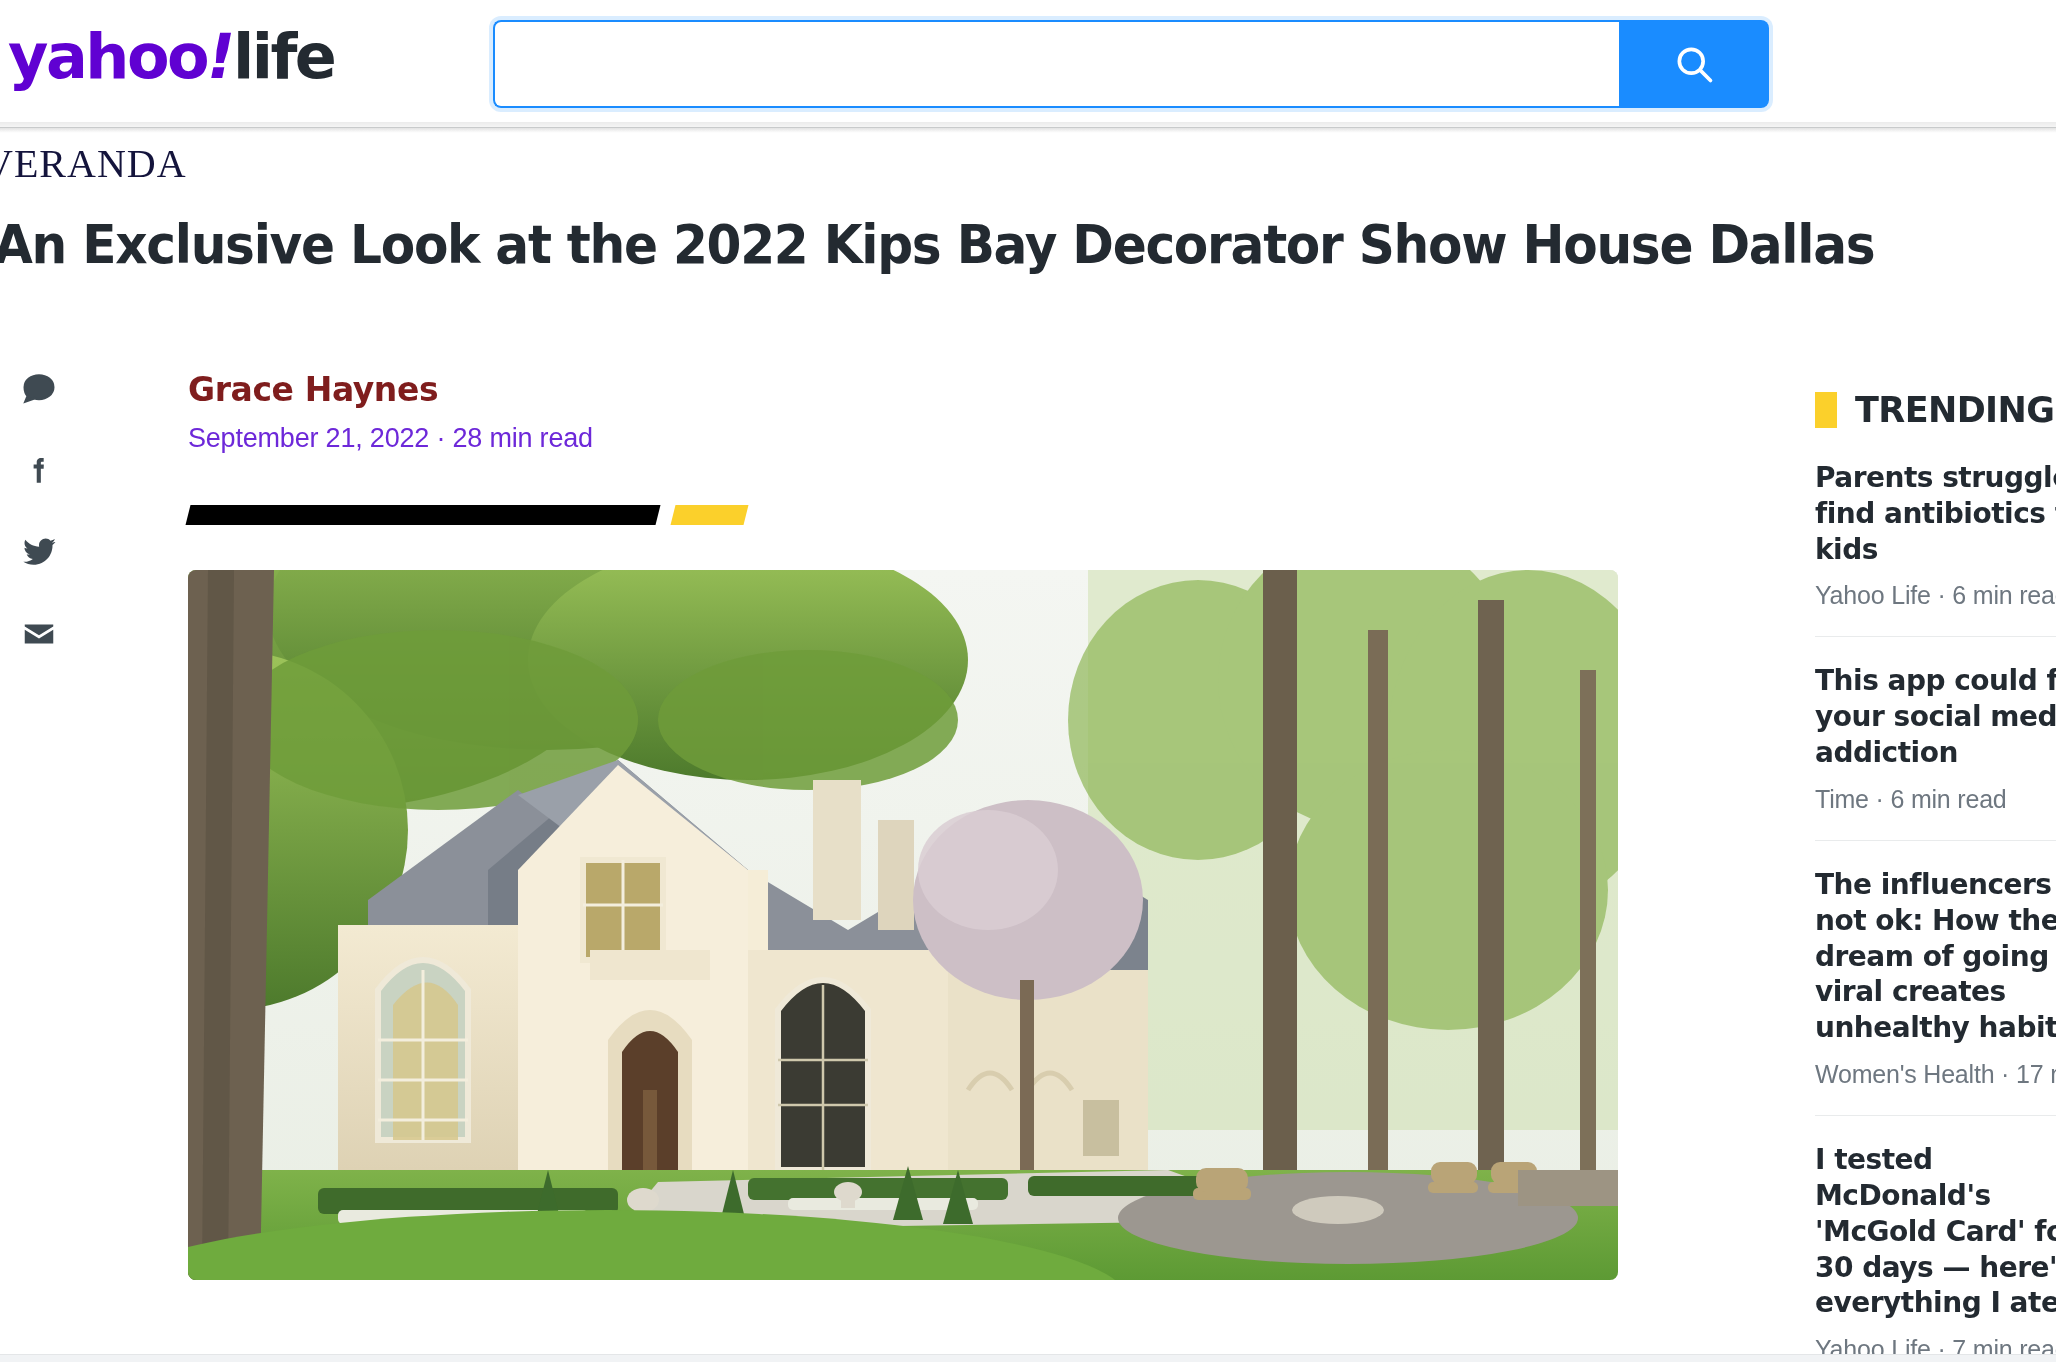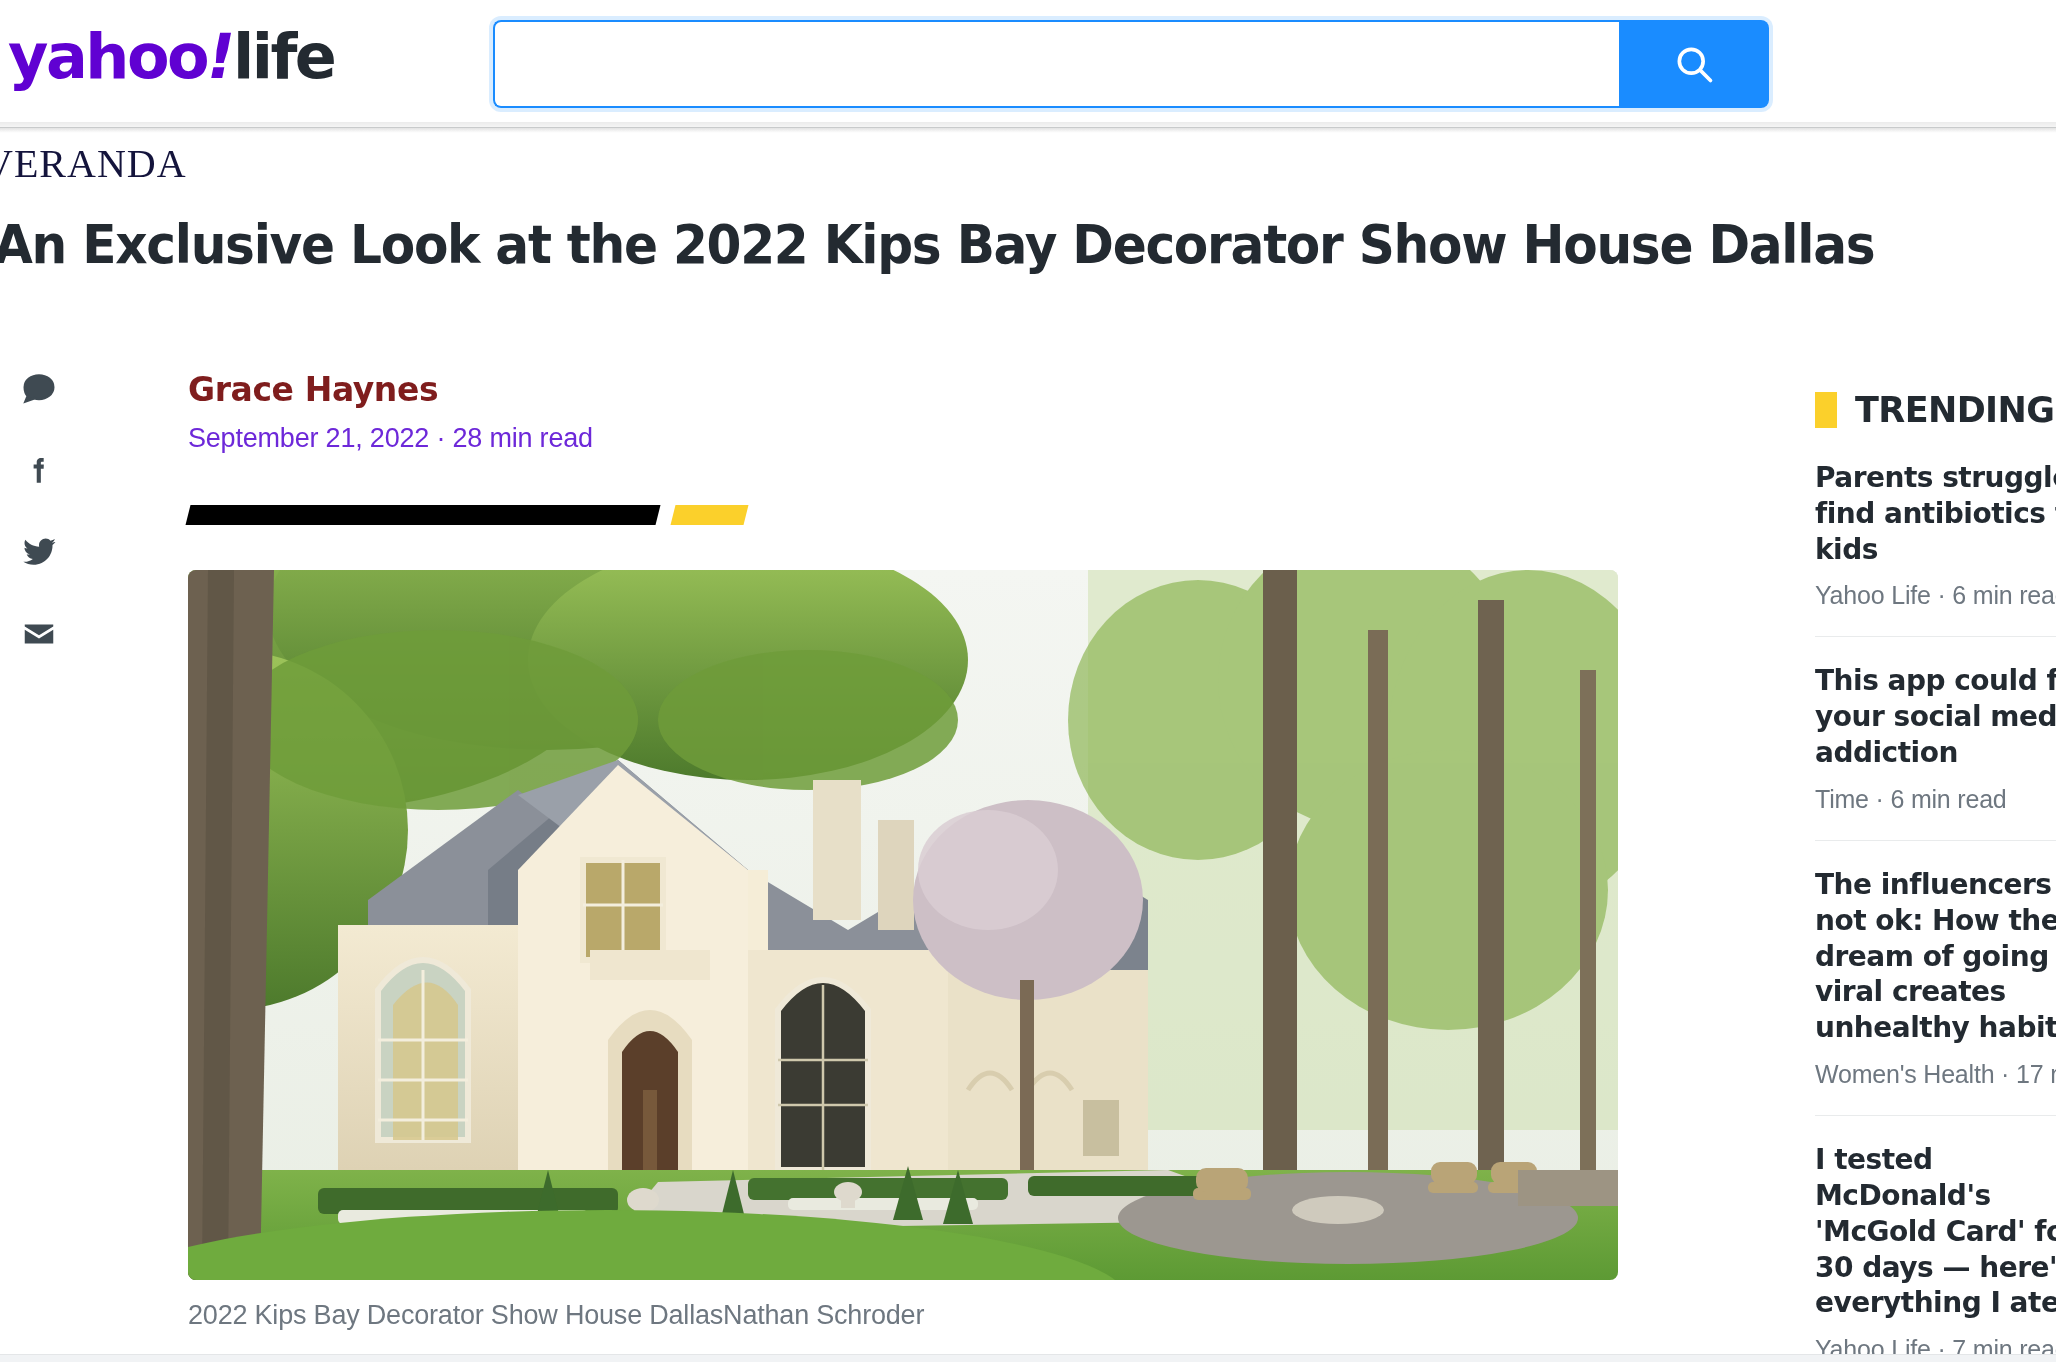--- a/index.html
+++ b/index.html
@@ -365,21 +365,20 @@
 
       <path d="M0 0 L86 0 L72 710 L0 710 Z" fill="#6d6150"></path>
       <path d="M20 0 L46 0 L40 710 L14 710 Z" fill="#5b5142" opacity="0.65"></path>
 
       <rect x="1330" y="600" width="100" height="36" fill="#9d9483"></rect>
 
       <ellipse cx="420" cy="730" rx="520" ry="90" fill="#6fab3e"></ellipse>
     </svg>
   </div>
 
-  <div class="caption">2022 Kips Bay Decorator Show House DallasNathan Schroder</div>
 
   <aside class="trending">
     <div class="trending-head">
       <div class="trend-square"></div>
       <div class="trend-title">TRENDING</div>
     </div>
 
     <div class="trend-item">
       <div class="trend-item-title">Parents struggle to find antibiotics for kids</div>
       <div class="trend-item-src">Yahoo Life · 6 min read</div>

